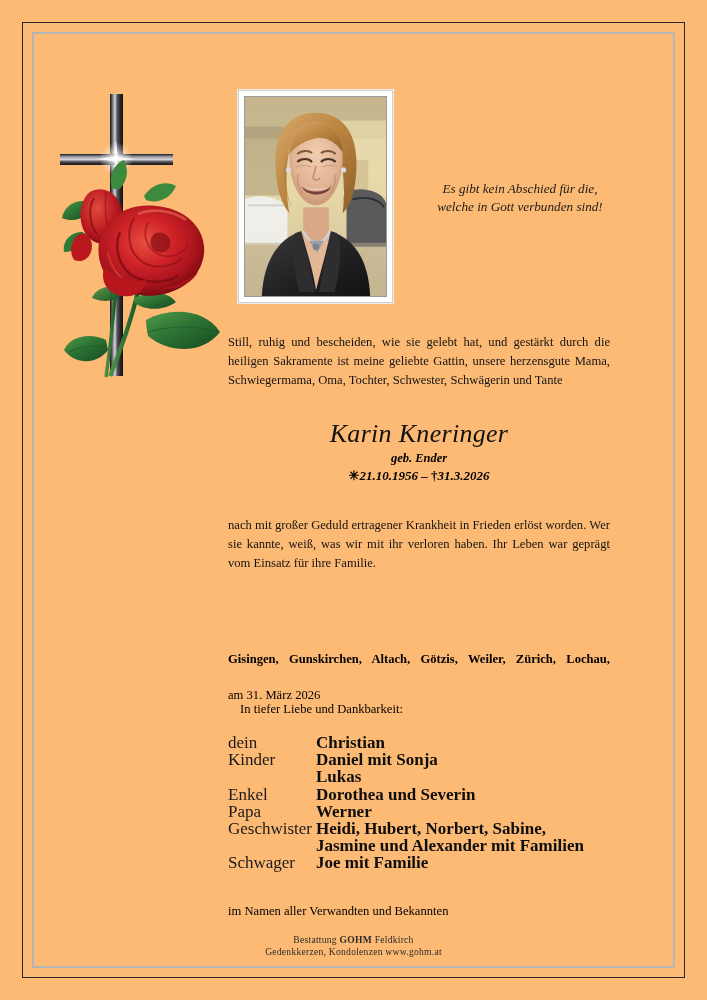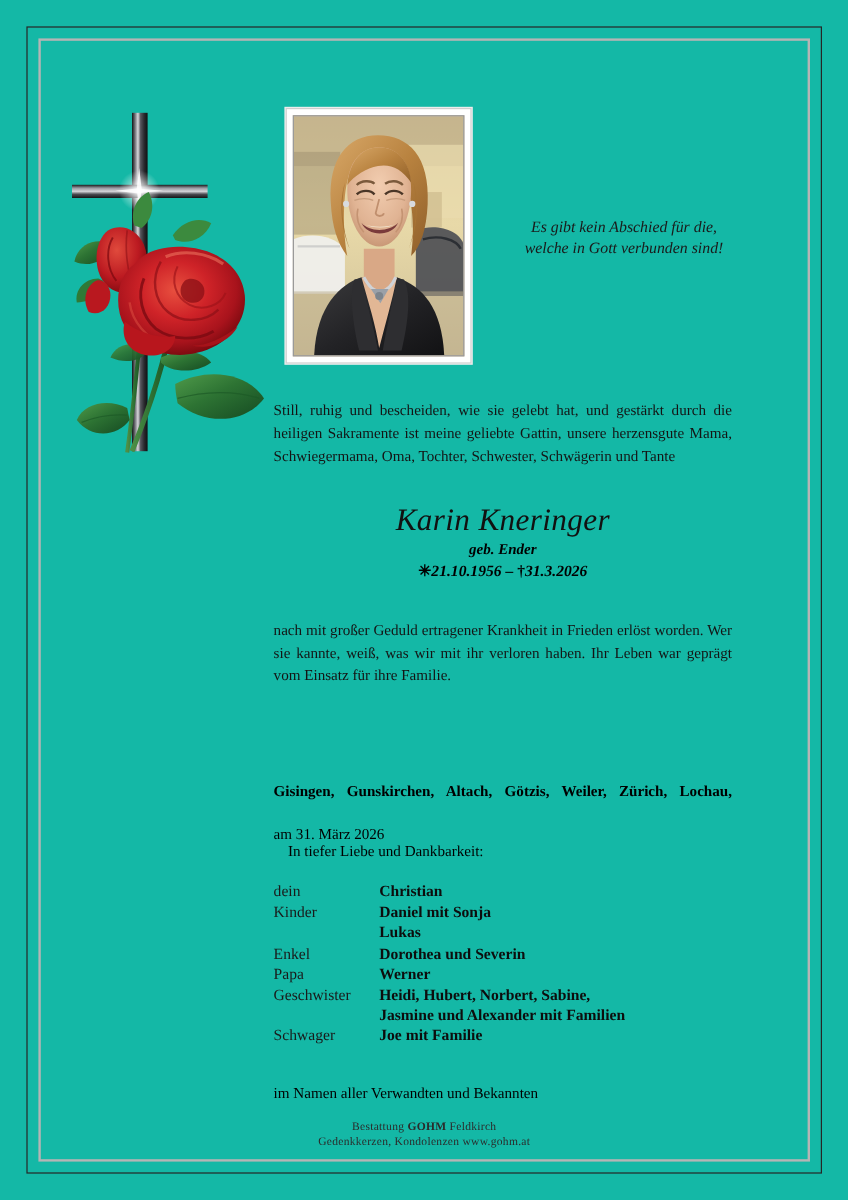--- a/index.html
+++ b/index.html
@@ -9,21 +9,21 @@
   }
   body {
     font-family: "Liberation Serif", serif;
     -webkit-font-smoothing: antialiased;
   }
 
   #card {
     position: relative;
     width: 707px;
     height: 1000px;
-    background: #14b8a6;
+    background: #fdba74;
     overflow: hidden;
   }
 
   
   .border-outer {
     position: absolute;
     left: 22px;
     top: 22px;
     right: 22px;
     bottom: 22px;
@@ -171,21 +171,21 @@
     line-height: 18px;
   }
 
   
   .family {
     position: absolute;
     left: 228px;
     top: 734px;
     width: 382px;
     border-collapse: collapse;
-    font-size: 13px;
+    font-size: 17px;
   }
   .family td {
     padding: 0;
     vertical-align: top;
     line-height: 17.2px;
     height: 17.2px;
   }
   .family td.rel {
     width: 88px;
     font-weight: normal;

